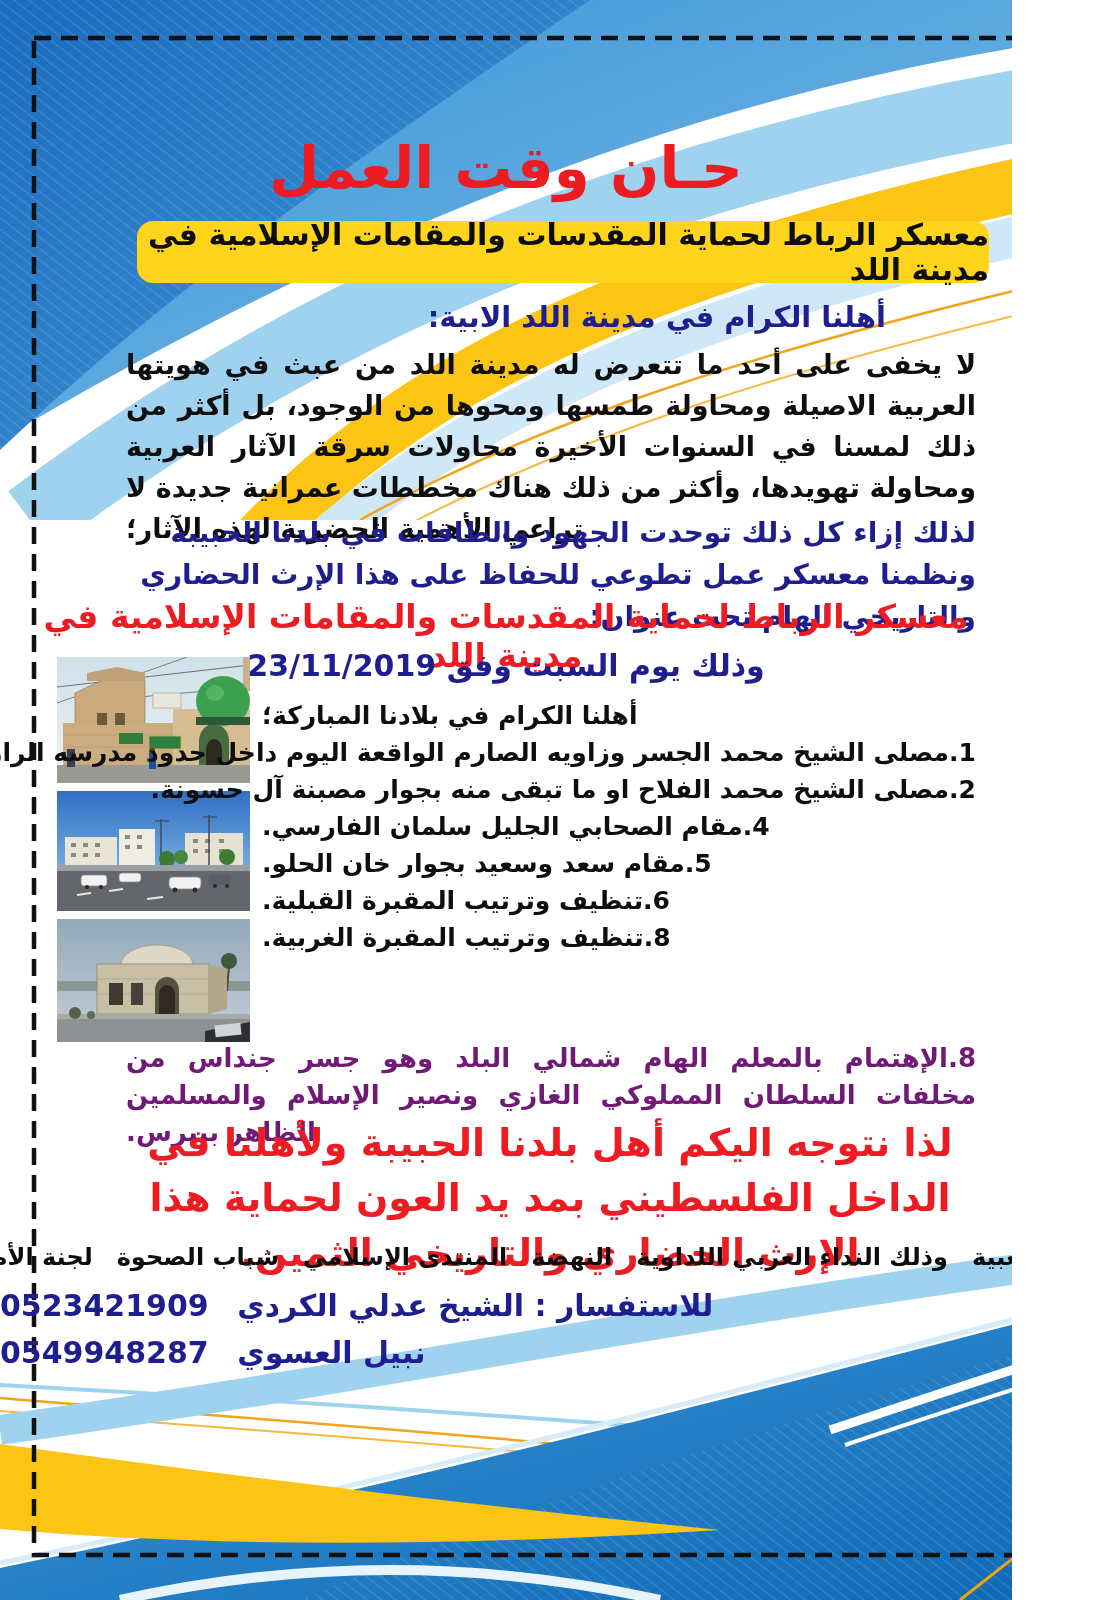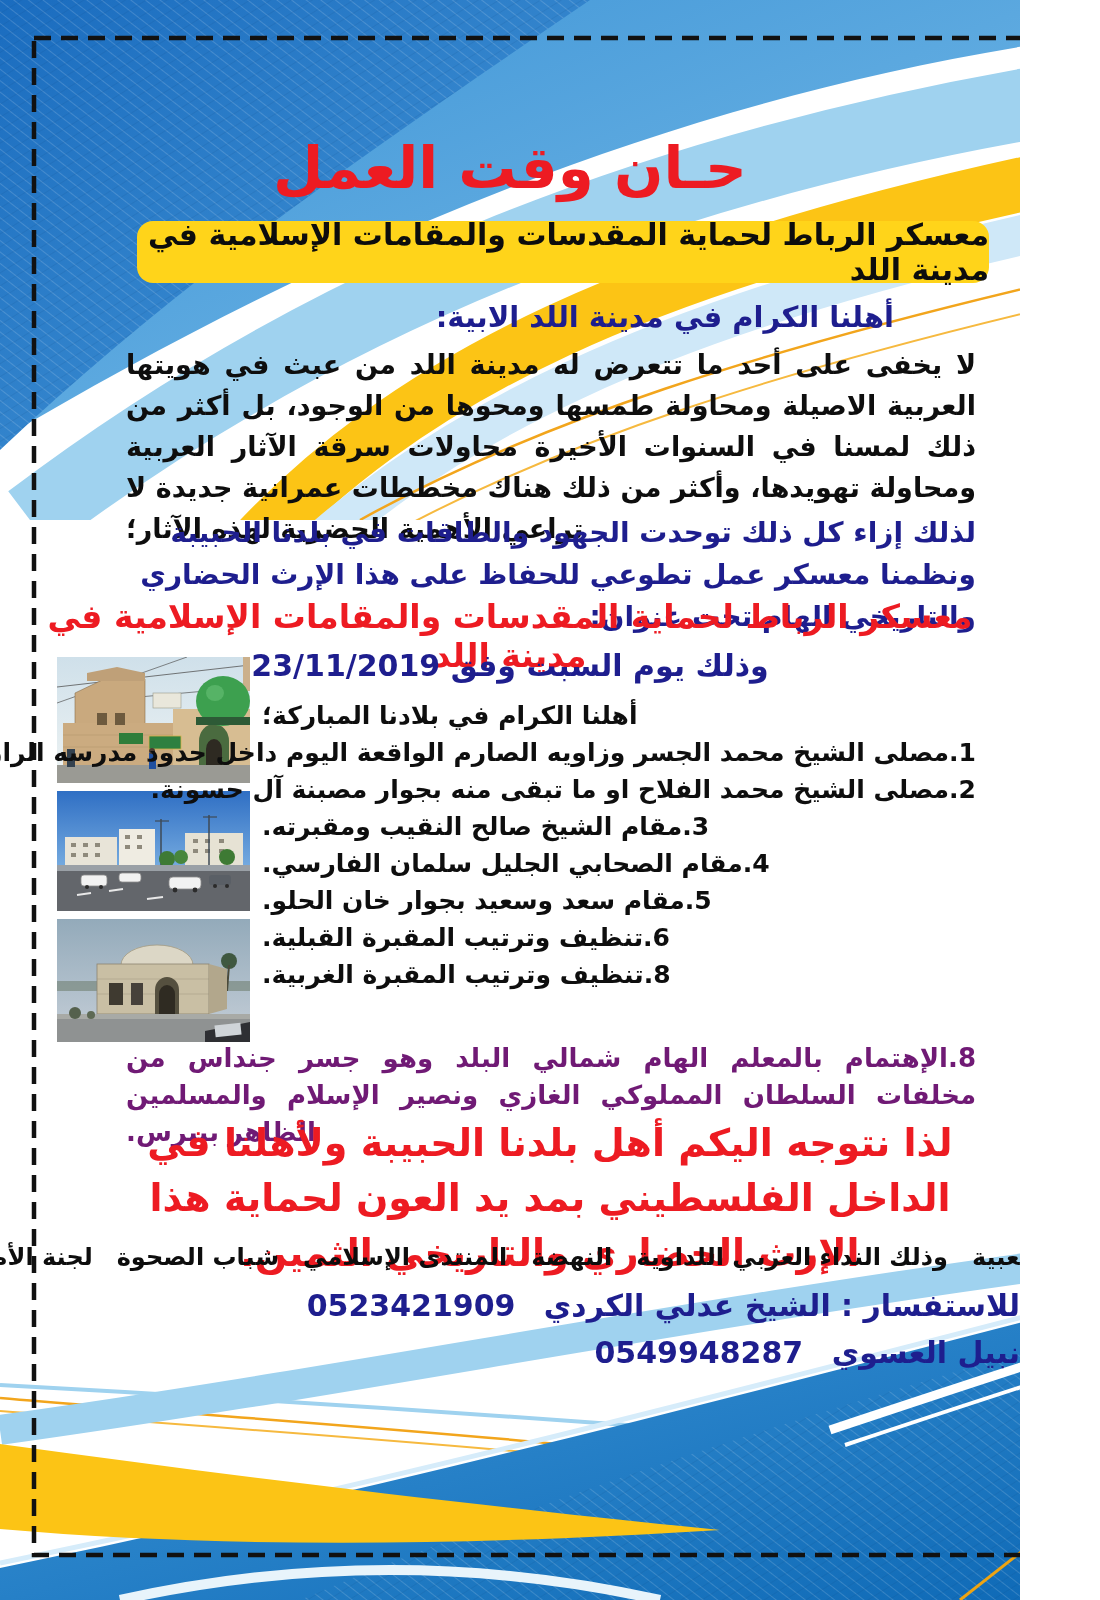--- a/index.html
+++ b/index.html
@@ -1,17 +1,17 @@
 <!DOCTYPE html>
 <html><head>
 <meta charset="utf-8">
 <style>
   html,body{margin:0;padding:0;background:#ffffff;}
   .page{position:relative;width:1012px;height:1600px;overflow:hidden;background:#fff;
-        font-family:"DejaVu Sans","Liberation Sans",sans-serif;font-weight:700;padding-left:8px;}
+        font-family:"DejaVu Sans","Liberation Sans",sans-serif;font-weight:700;}
   .deco{position:absolute;left:0;pointer-events:none;}
   .deco-top{top:0;}
   .deco-bottom{top:1130px;}
   .border-overlay{position:absolute;left:0;top:0;pointer-events:none;}
   .abs{position:absolute;}
   .title{top:134px;left:0;width:100%;text-align:center;color:#ed1b22;font-size:58px;direction:rtl;}
   .banner{top:221px;left:137px;width:852px;height:62px;background:#ffd41a;border-radius:16px;
           display:flex;align-items:center;justify-content:center;color:#0d0d0d;font-size:30px;direction:rtl;}
   .greeting1{top:300px;right:126px;color:#1e1e8e;font-size:29px;direction:rtl;}
   .para1{top:344px;left:126px;width:850px;color:#0e0e0e;font-size:27px;line-height:41px;
@@ -23,21 +23,21 @@
   .photos{top:657px;left:57px;width:193px;display:flex;flex-direction:column;gap:8px;}
   .photos svg{display:block;border:0;}
   .rightcol{top:697px;left:262px;width:714px;direction:rtl;text-align:left;color:#0e0e0e;
             font-size:25px;line-height:37px;}
   .rightcol .row{white-space:nowrap;}
   .item8{top:1040px;left:126px;width:850px;direction:rtl;color:#701a75;font-size:26px;line-height:37px;
          text-align:justify;text-align-last:left;}
   .appeal{top:1116px;left:95px;width:910px;text-align:center;color:#ed1b22;font-size:38px;line-height:55px;direction:rtl;}
   .orgs{top:1243px;left:40px;width:1020px;display:flex;direction:rtl;justify-content:center;gap:24px;
         color:#0d0d0d;font-size:24px;white-space:nowrap;}
-  .contact{left:0;width:100%;text-align:right;color:#1e1e8e;font-size:30px;direction:rtl;}
+  .contact{left:0;width:100%;text-align:left;color:#1e1e8e;font-size:30px;direction:rtl;}
   .contact1{top:1288px;}
   .contact2{top:1335px;}
   .contact .ph{margin-right:18px;display:inline-block;direction:ltr;}
 </style>
 </head>
 <body>
 
 <div class="page">
 
   <svg class="deco deco-top" width="1100" height="520" viewBox="0 0 1100 520" preserveAspectRatio="none">
@@ -230,21 +230,20 @@
       <circle cx="34" cy="96" r="4" fill="#5e6a55"></circle>
       <polygon points="148,112 193,103 193,123 148,123" fill="#2e2f33"></polygon>
       <rect x="158" y="105" width="26" height="12" fill="#cfd4d8" transform="rotate(-6 171 111)"></rect>
     </svg>
   </div>
 
   <div class="abs rightcol">
     <div class="row">أهلنا الكرام في بلادنا المباركة؛</div>
     <div class="row">1.مصلى الشيخ محمد الجسر وزاويه الصارم الواقعة اليوم داخل حدود مدرسه الرازي</div>
     <div class="row">2.مصلى الشيخ محمد الفلاح او ما تبقى منه بجوار مصبنة آل حسونة.</div>
-    <div class="row">3.مقام الشيخ صالح النقيب ومقبرته.</div>
     <div class="row">4.مقام الصحابي الجليل سلمان الفارسي.</div>
     <div class="row">5.مقام سعد وسعيد بجوار خان الحلو.</div>
     <div class="row">6.تنظيف وترتيب المقبرة القبلية.</div>
     <div class="row">8.تنظيف وترتيب المقبرة الغربية.</div>
   </div>
 
   <div class="abs item8">8.الإهتمام بالمعلم الهام شمالي البلد وهو جسر جنداس من مخلفات السلطان المملوكي الغازي ونصير الإسلام والمسلمين الظاهر بيبرس.</div>
 
   <div class="abs appeal">لذا نتوجه اليكم أهل بلدنا الحبيبة ولأهلنا في الداخل الفلسطيني بمد يد العون لحماية هذا الإرث الحضاري والتاريخي الثمين.</div>
 

